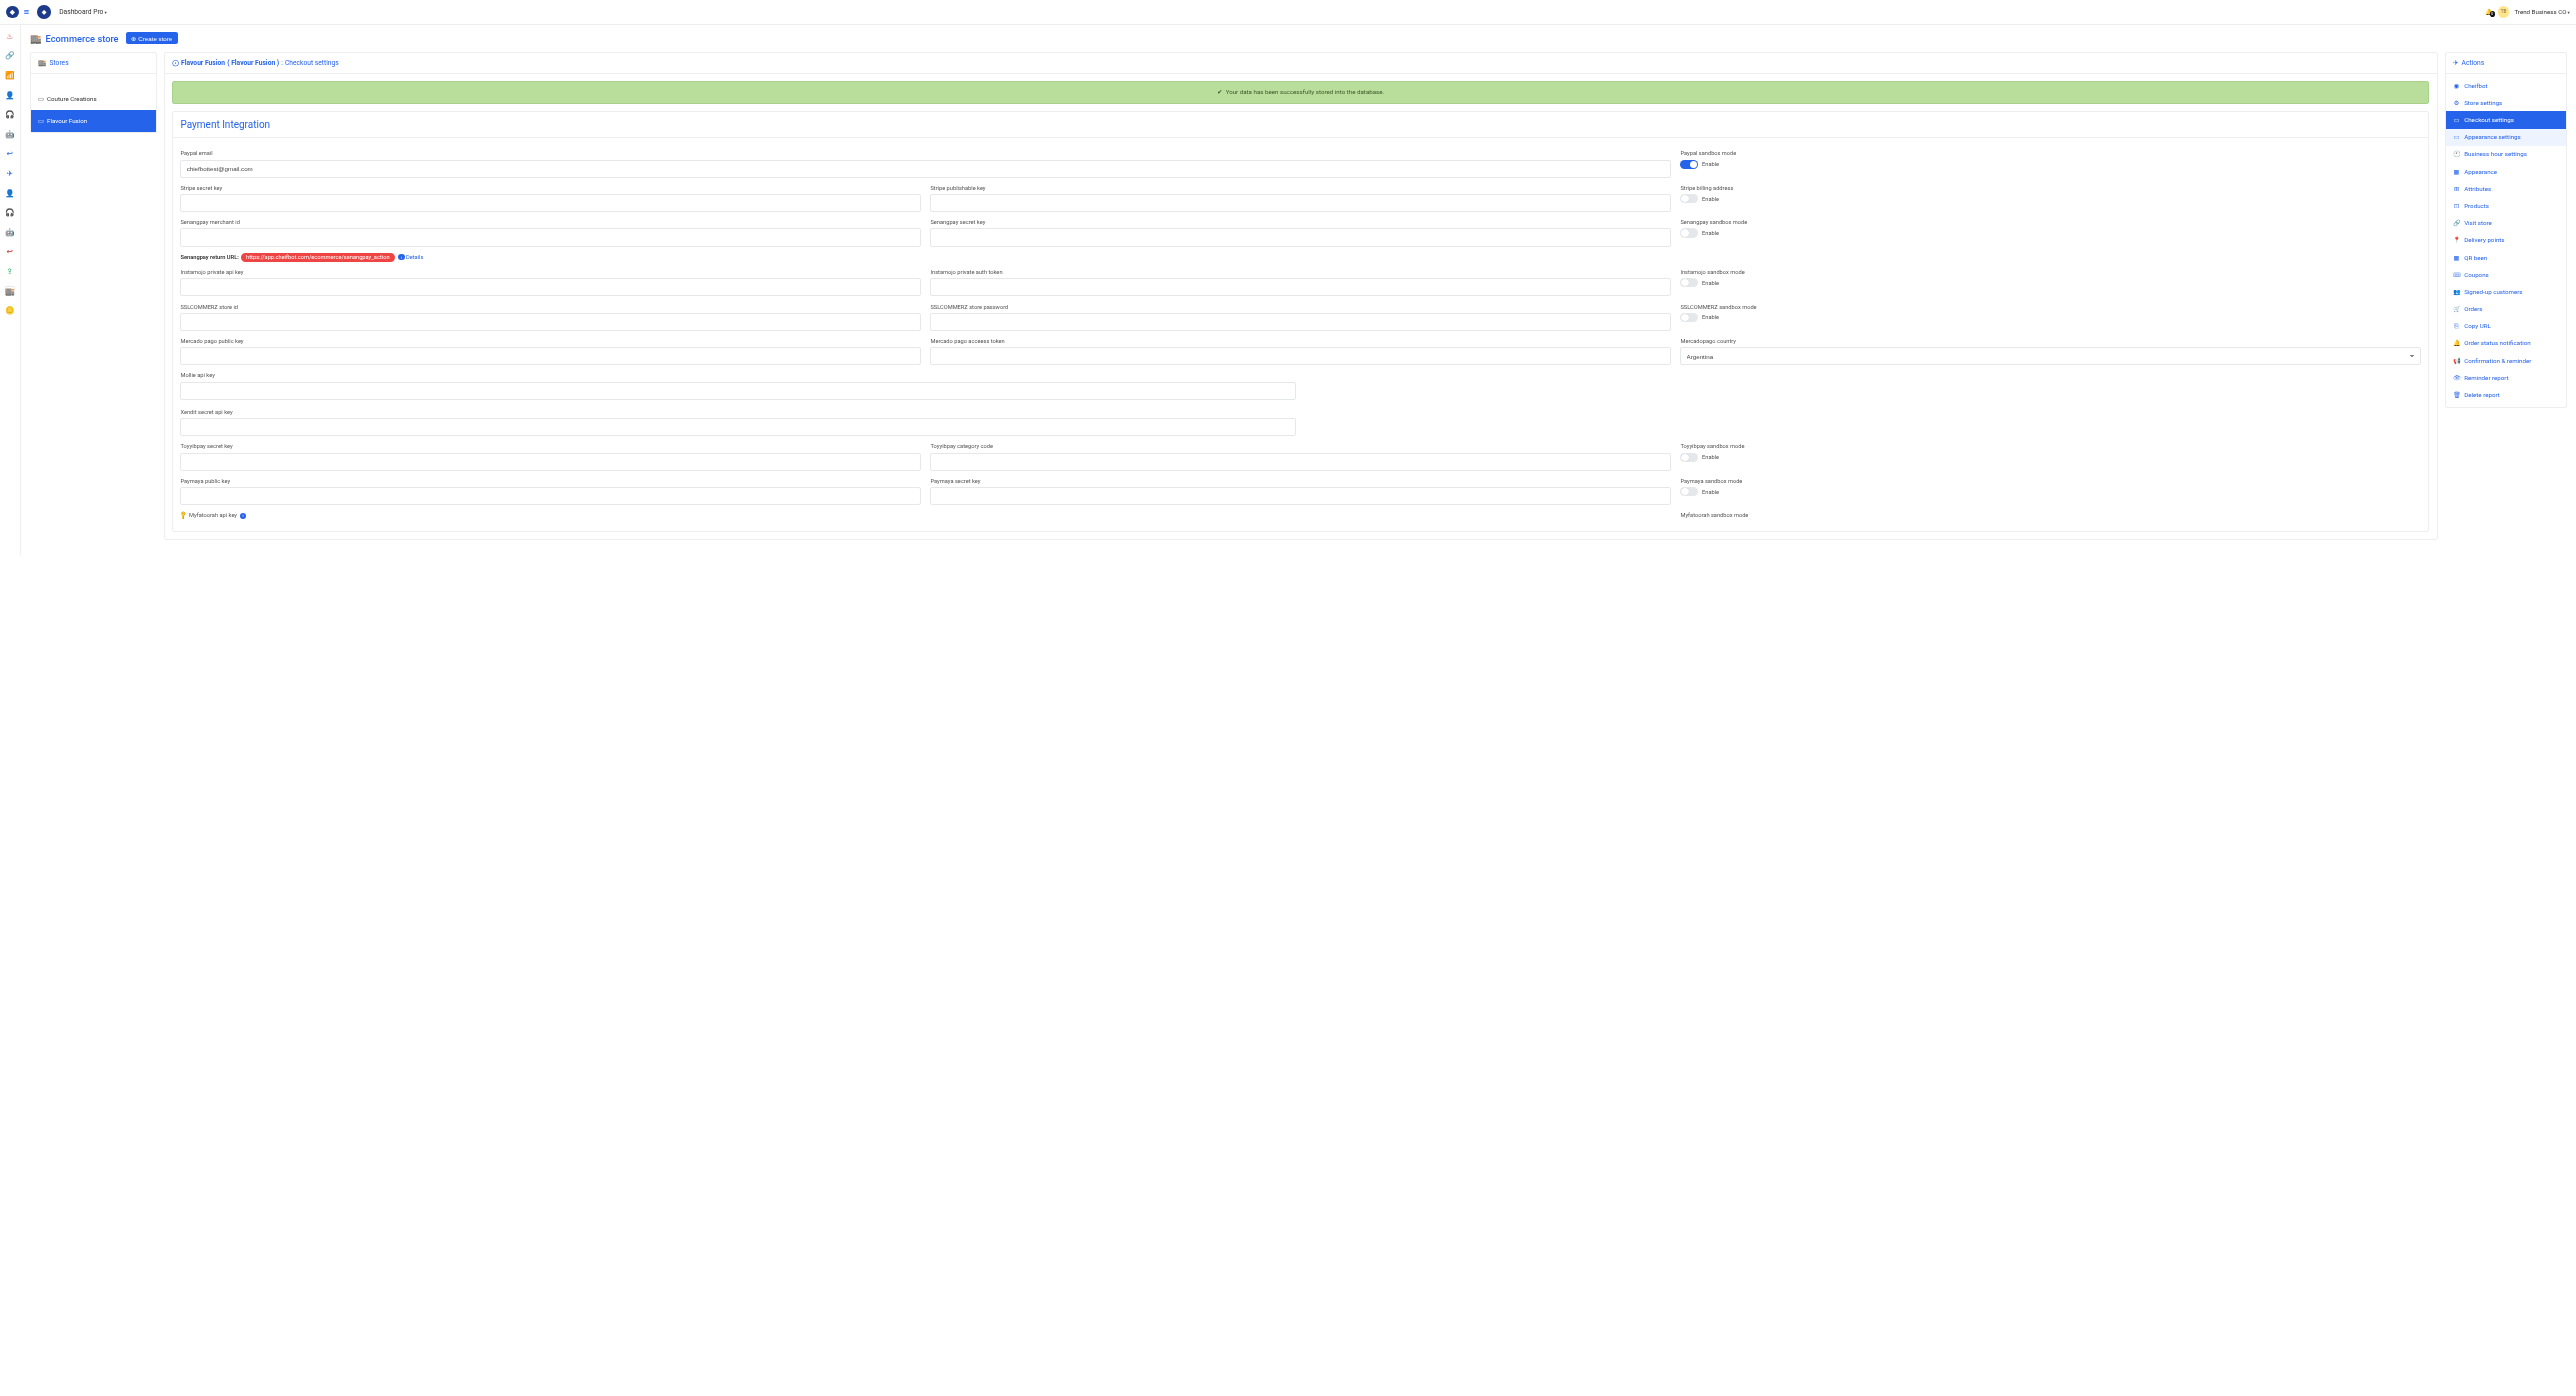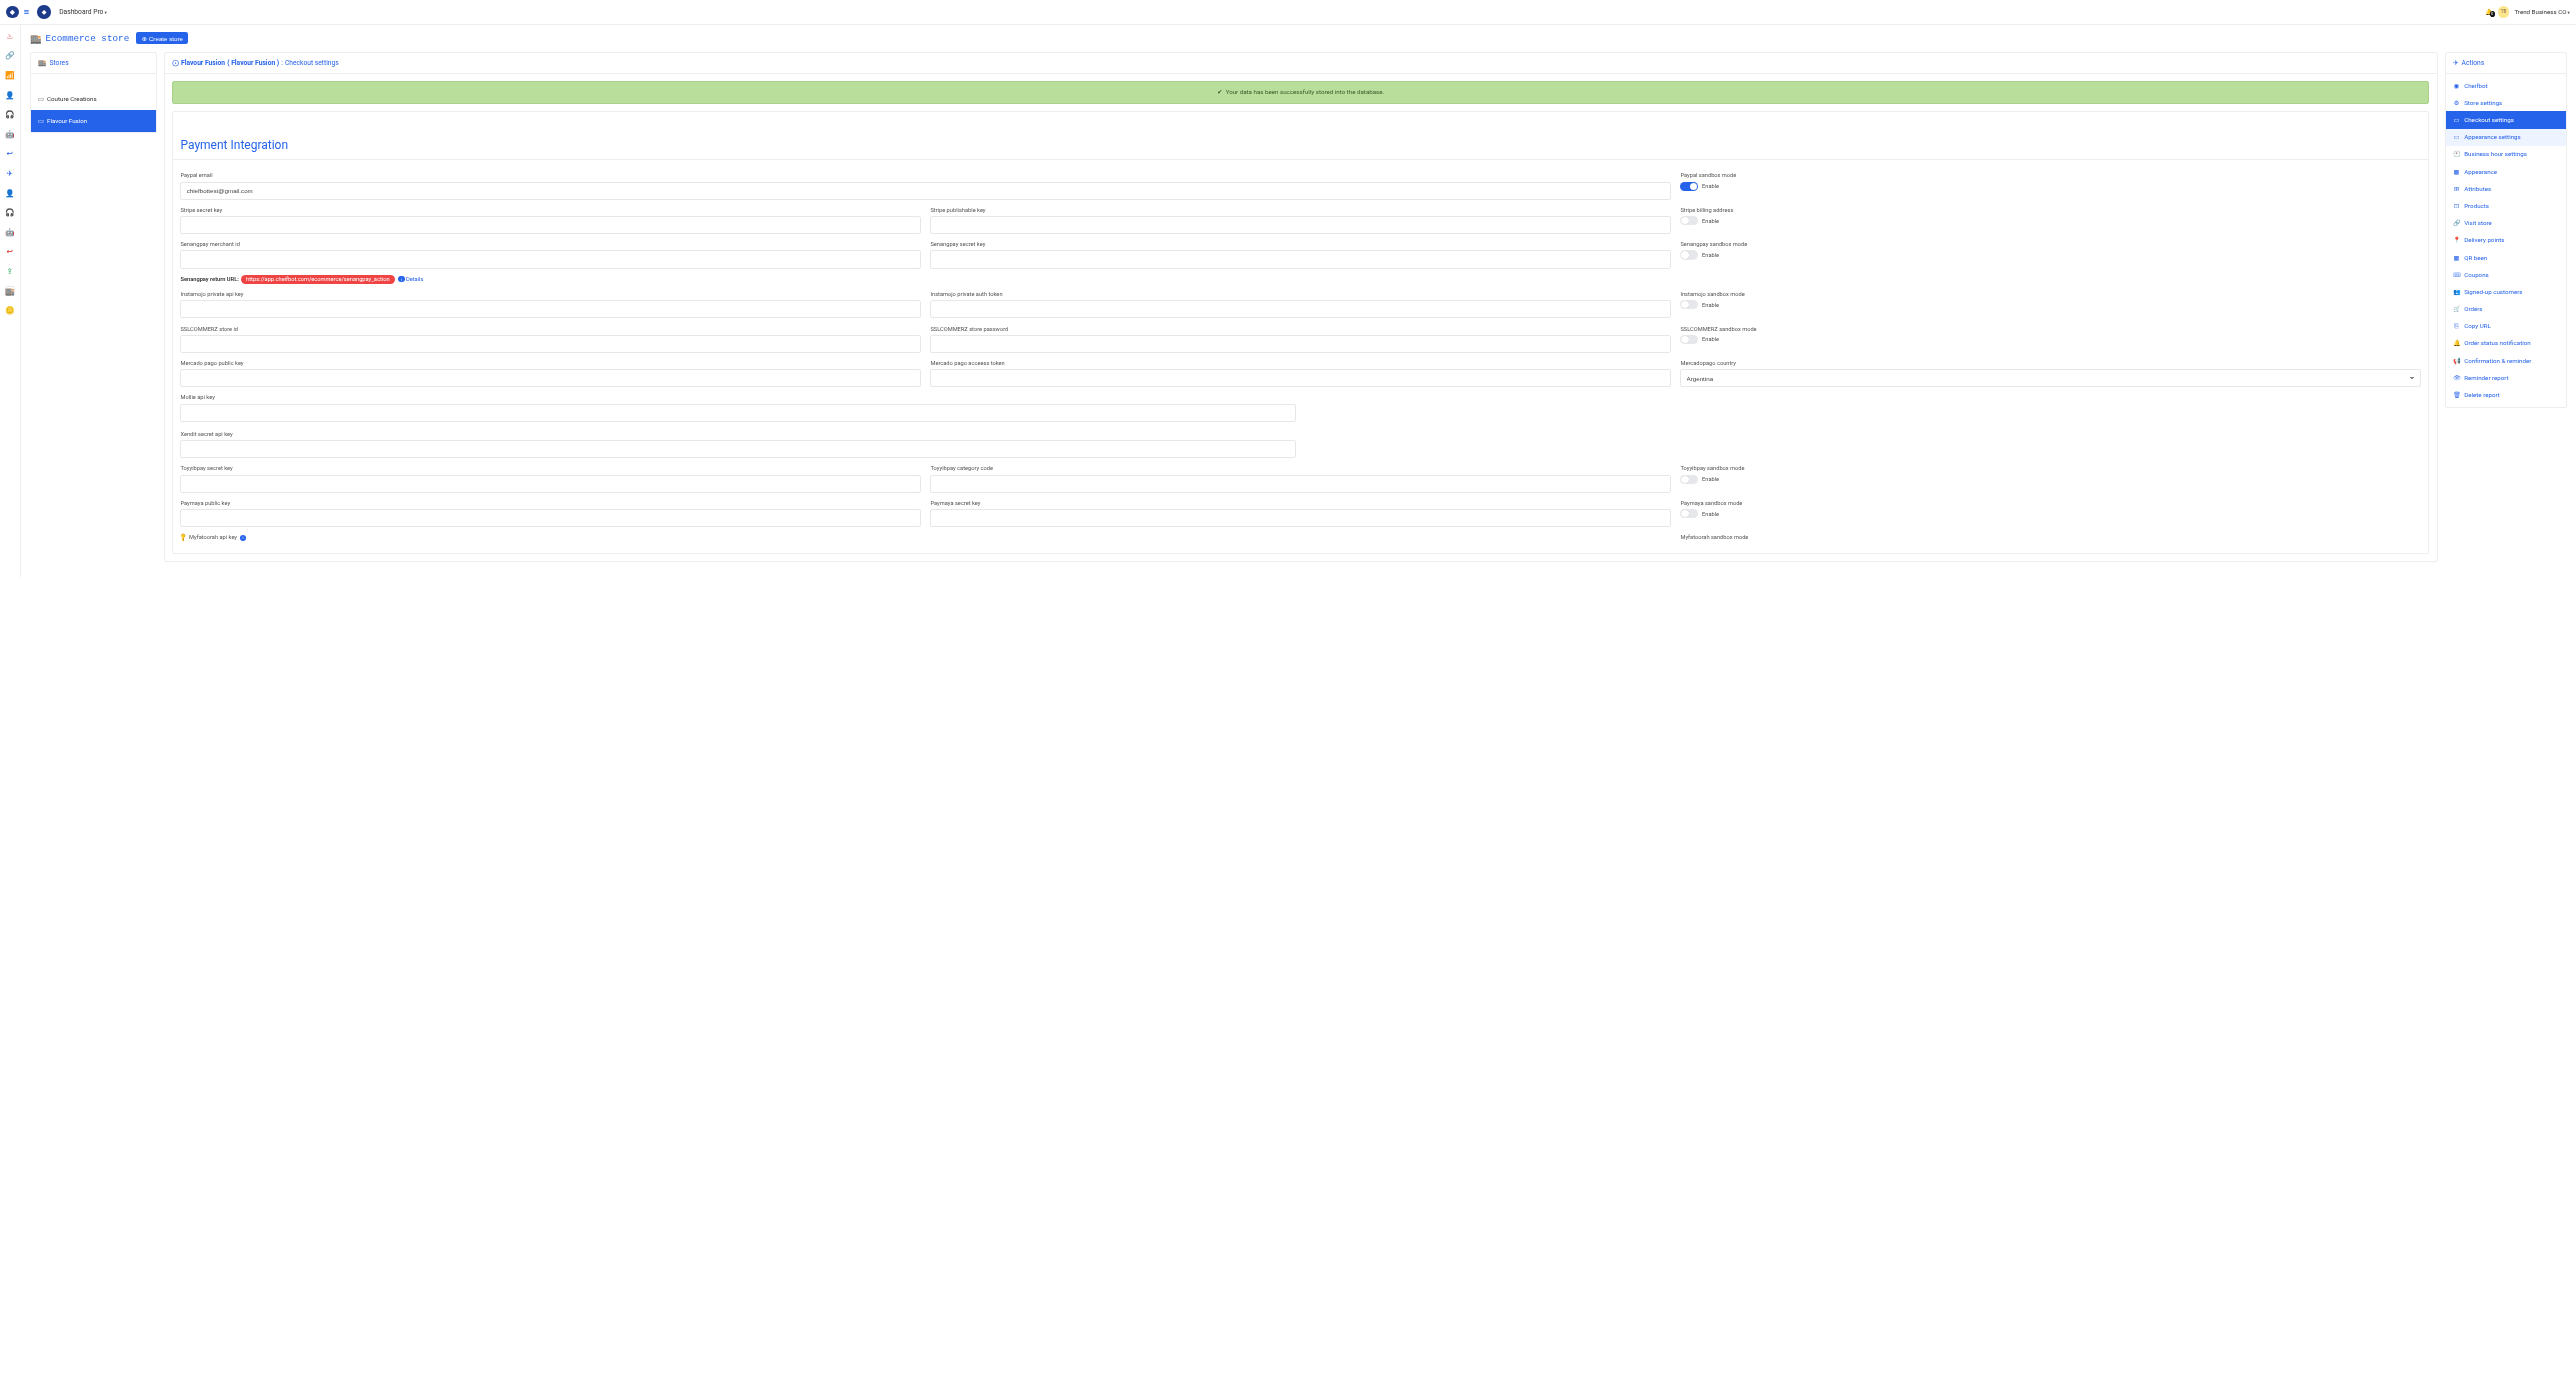--- a/index.html
+++ b/index.html
@@ -31,40 +31,40 @@
 .layout{display:flex;}
 .rail{
   width:20.6px;min-width:20.6px;border-right:0.5px solid #eee;display:flex;flex-direction:column;align-items:center;padding-top:6.2px;gap:9.3px;
 }
 .rail-item{width:10.3px;height:10.3px;display:flex;align-items:center;justify-content:center;font-size:7.7px;cursor:pointer;}
 .rail-item.active{background:#fff;border:0.5px solid #e5e7eb;border-radius:2.1px;padding:1px;}
 
 .main{flex:1;padding:7.2px 9.3px 15.5px 9.3px;background:#fff;}
 .page-head{display:flex;align-items:center;gap:7.2px;margin-bottom:7.2px;}
 .page-title-wrap{display:flex;align-items:center;gap:4.1px;}
-.page-title{font-size:9.3px;font-weight:500;color:#2563eb;font-family:Liberation Mono, monospace;}
+.page-title{font-size:9.3px;font-weight:500;color:#2563eb;}
 .page-title-icon{color:#2563eb;font-size:9.3px;}
 .create-btn{background:#2563eb;color:#fff;border:none;border-radius:2.1px;padding:2.6px 5.2px;font-size:6.2px;display:flex;align-items:center;gap:2.1px;cursor:pointer;}
 
 .three-col{display:flex;gap:7.2px;align-items:flex-start;}
 .panel{background:#fff;border:0.5px solid #eee;border-radius:2.1px;}
 .panel-left{width:127px;}
 .panel-left .panel-head{padding:6.2px 7.2px;border-bottom:0.5px solid #eee;color:#2563eb;display:flex;align-items:center;gap:3.1px;font-size:6.7px;}
 .store-list{padding-top:13.4px;}
 .store-item{padding:7.2px 7.2px;display:flex;align-items:center;gap:3.1px;color:#333;cursor:pointer;font-size:6.2px;}
 .store-item.active{background:#2563eb;color:#fff;}
 .store-item .ci{font-size:6.2px;}
 
 .panel-center{flex:1;}
 .breadcrumb{padding:6.2px 7.2px;border-bottom:0.5px solid #eee;color:#2563eb;font-size:6.7px;display:flex;align-items:center;gap:2.1px;flex-wrap:wrap;}
 .bc-dim{color:#2563eb;}
 .bc-sub{color:#2563eb;}
 .alert-success{margin:7.2px;background:#b9dd9b;border:0.5px solid #a8d28a;border-radius:2.1px;padding:6.2px;text-align:center;color:#3b5a2a;font-size:6.2px;display:flex;justify-content:center;align-items:center;gap:3.1px;}
 .section{margin:6.2px 7.2px;border:0.5px solid #eee;border-radius:2.1px;}
-.section-head{padding:7.2px;color:#2563eb;font-size:12px;border-bottom:0.5px solid #eee;margin-top:19px;}
+.section-head{padding:7.2px;color:#2563eb;font-size:10px;border-bottom:0.5px solid #eee;}
 .section-body{padding:5.2px 7.2px 9.3px;}
 
 .row{display:flex;gap:9.3px;margin-top:7.2px;flex-wrap:wrap;}
 .col{flex:1;min-width:0;}
 .col-third{flex:0 0 calc(33.333% - 6.2px);}
 .col-half{flex:0 0 calc(50% - 4.6px);}
 .col-twothird{flex:0 0 calc(66.666% - 3.1px);}
 .field-label{display:block;color:#555;font-size:5.7px;margin-bottom:3.1px;}
 .input, .select{width:100%;border:0.5px solid #e5e7eb;border-radius:2.1px;padding:4.6px 5.2px;font-size:6.2px;color:#444;background:#fff;}
 .select{appearance:none;background-image:linear-gradient(45deg,transparent 50%,#888 50%),linear-gradient(135deg,#888 50%,transparent 50%);background-position:calc(100% - 8.2px) 7.2px,calc(100% - 6.2px) 7.2px;background-size:2.1px 2.1px,2.1px 2.1px;background-repeat:no-repeat;}

